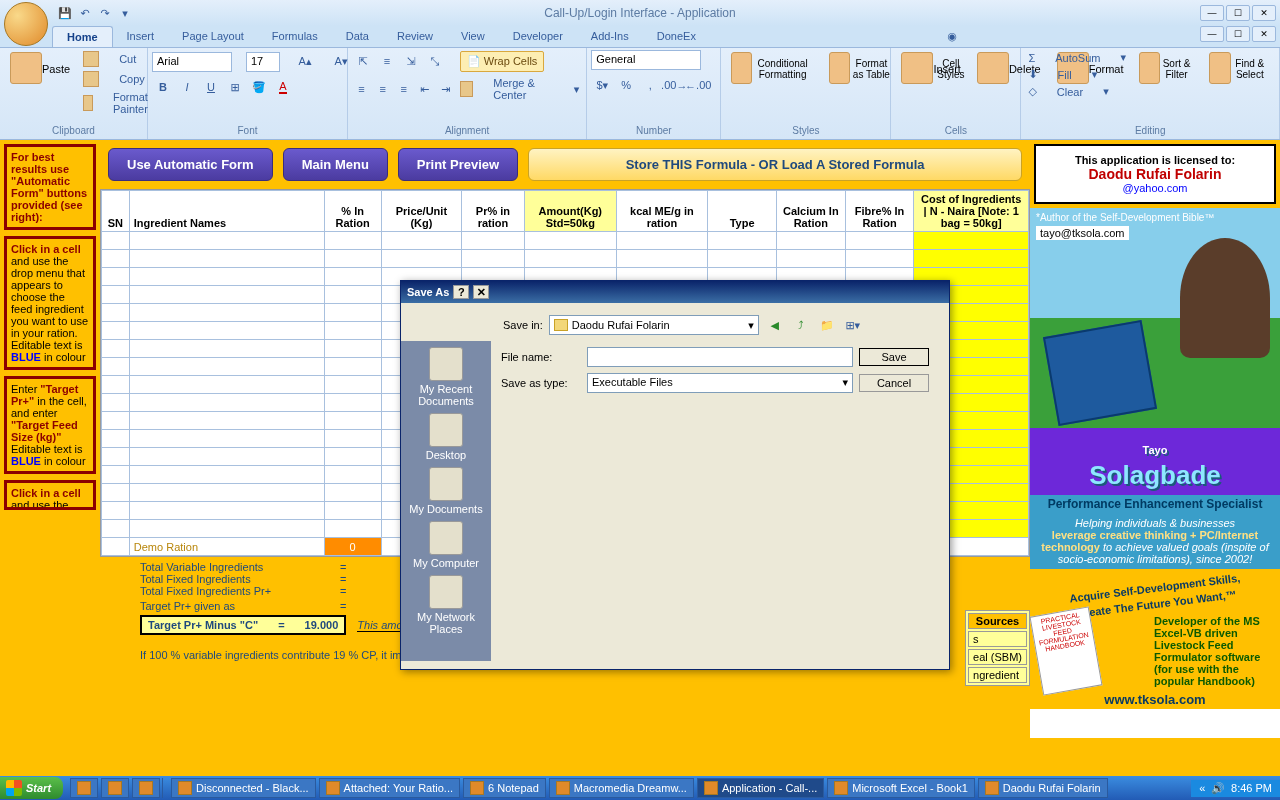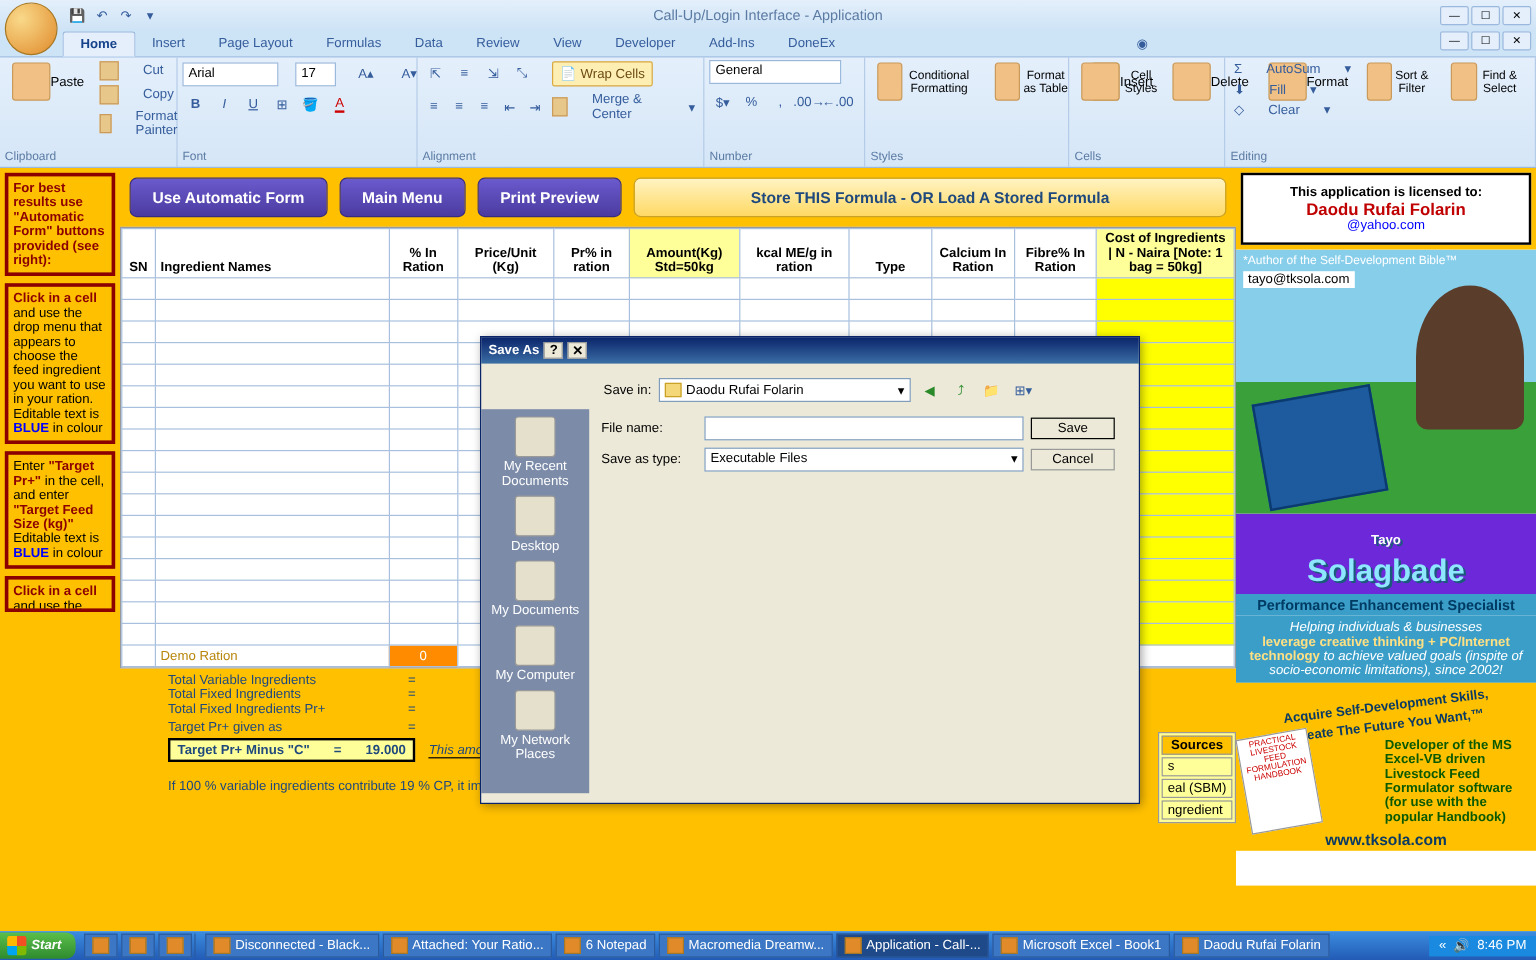--- a/index.html
+++ b/index.html
@@ -11,21 +11,21 @@
 .win-title{position:absolute;left:50%;transform:translateX(-50%);color:#5c7ba3;font-size:12px}
 .win-btns{margin-left:auto;display:flex;gap:2px}
 .win-btn{width:24px;height:16px;background:#e4effb;border:1px solid #9bb8dd;border-radius:2px;display:flex;align-items:center;justify-content:center;font-size:9px;cursor:pointer}
 .tabstrip{height:22px;display:flex;padding-left:52px;background:#cde3f6;border-bottom:1px solid #9bb8dd}
 .tab{padding:4px 14px;color:#355d9c;cursor:pointer}
 .tab.active{background:#e4effb;border:1px solid #9bb8dd;border-bottom:none;border-radius:3px 3px 0 0;color:#15428b;font-weight:bold}
 .help-icon{margin-left:auto;margin-right:6px;padding:4px 6px;color:#355d9c;cursor:pointer}
 .ribbon{height:92px;background:linear-gradient(#e4effb,#d5e6f7);display:flex;border-bottom:1px solid #9bb8dd}
 .rgroup{border-right:1px solid #b5cce8;display:flex;flex-direction:column;padding:2px 4px}
 .rgroup-body{flex:1;display:flex;align-items:flex-start;gap:4px}
-.rgroup-title{color:#5c7ba3;font-size:10px;padding:1px 0}
+.rgroup-title{text-align:center;color:#5c7ba3;font-size:10px;padding:1px 0}
 .bigbtn{display:flex;flex-direction:row;align-items:center;padding:2px 6px;cursor:pointer}
 .bigbtn .ic{width:32px;height:32px;background:#f0c085;border:1px solid #c99a5a;border-radius:3px;margin-bottom:2px}
 .smallrow{display:flex;flex-direction:column;gap:2px}
 .smallbtn{display:flex;align-items:center;gap:20px;padding:1px 3px;cursor:pointer;color:#355d9c}
 .smallbtn .ic{width:16px;height:16px;background:#e8c78a;border:1px solid #c99a5a}
 .fontbox,.sizebox{border:1px solid #9bb8dd;background:#fff;padding:2px 4px;height:20px}
 .fontbox{width:80px}.sizebox{width:34px}
 .tbtn{width:22px;height:22px;border:1px solid transparent;display:inline-flex;align-items:center;justify-content:center;cursor:pointer;color:#355d9c}
 .wrap-text{border:1px solid #d9a83e;background:#fdeeb3;padding:3px 6px;border-radius:2px;color:#6b4a0f}
 .dropdown{border:1px solid #9bb8dd;background:#fff;padding:2px 4px;height:20px;width:110px}

